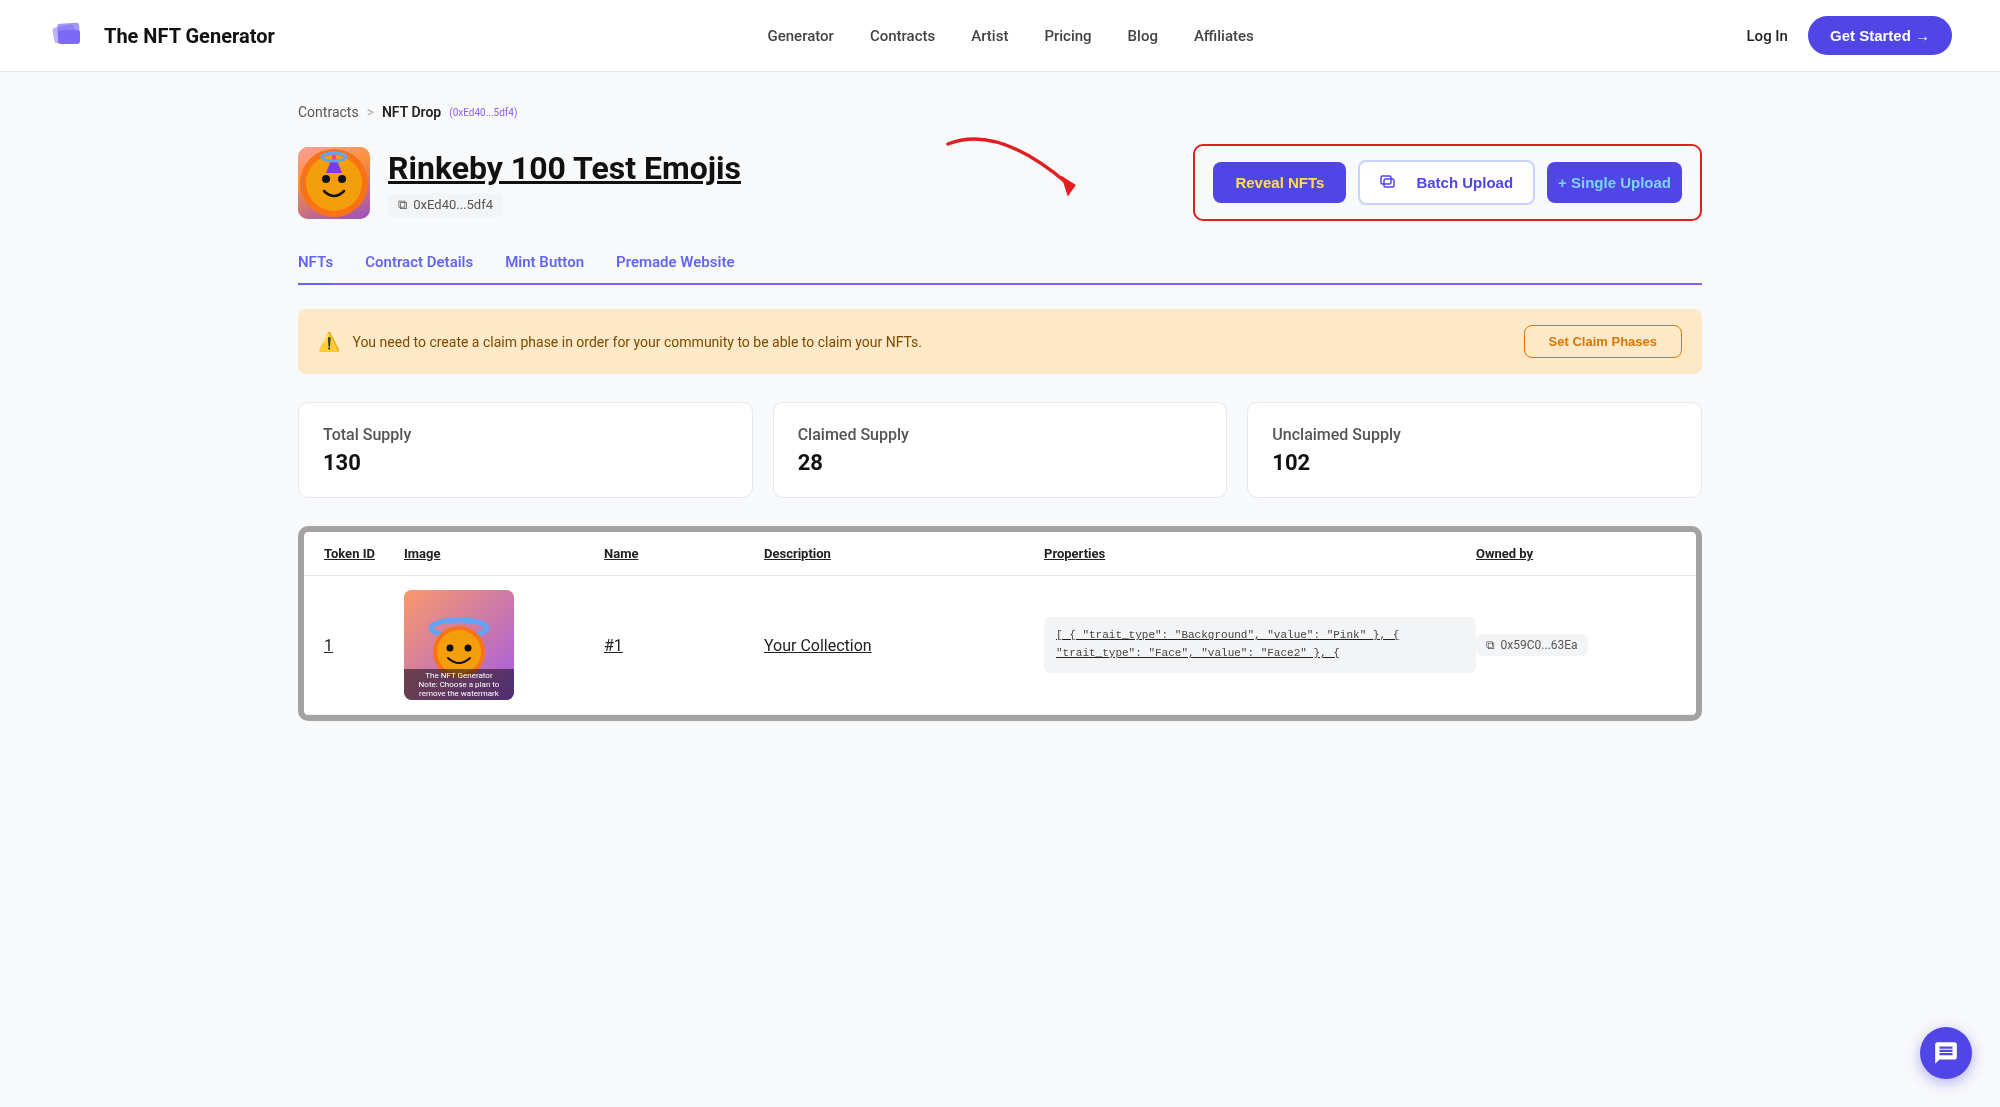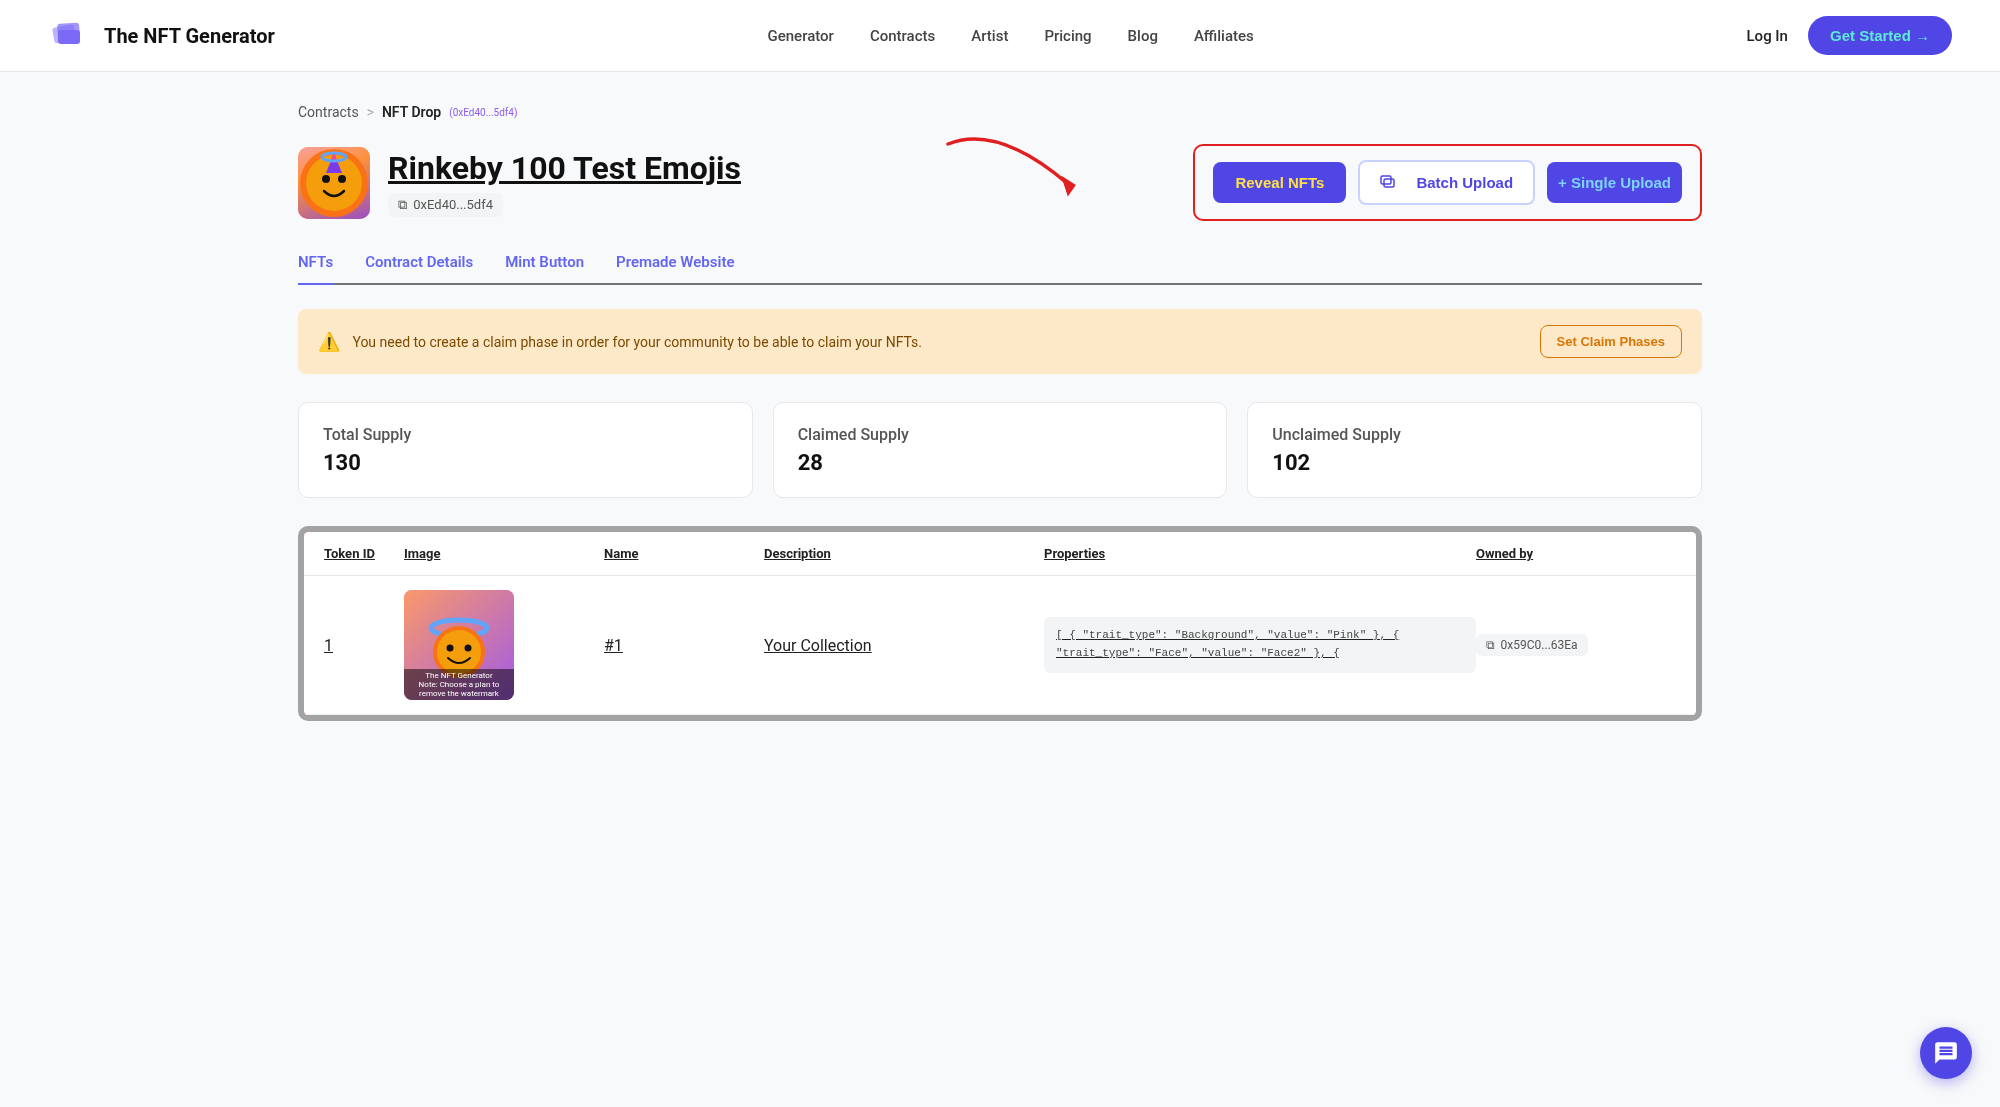--- a/index.html
+++ b/index.html
@@ -17,21 +17,21 @@
     }
     .nav-logo { display: flex; align-items: center; gap: 12px; }
     .nav-logo-icon { width: 44px; height: 44px; }
     .nav-logo-text { font-size: 20px; font-weight: 700; color: #111; }
     .nav-links { display: flex; align-items: center; gap: 36px; }
     .nav-links a { text-decoration: none; color: #444; font-size: 15px; font-weight: 500; }
     .nav-actions { display: flex; align-items: center; gap: 20px; }
     .nav-login { font-size: 15px; font-weight: 500; color: #222; cursor: pointer; }
     .nav-get-started {
       background: #4f46e5;
-      color: #5eead4;
+      color: #ffffff;
       border: none;
       border-radius: 50px;
       padding: 11px 22px;
       font-size: 15px;
       font-weight: 600;
       cursor: pointer;
       display: flex;
       align-items: center;
       gap: 6px;
     }
@@ -93,21 +93,21 @@
     .btn-single {
       background: #4f46e5; color: #7dd3fc;
       border: none; border-radius: 8px;
       padding: 12px 11px; font-size: 15px; font-weight: 600;
       cursor: pointer;
     }
 
     
     .tabs {
       display: flex; gap: 32px;
-      border-bottom: 2px solid #737373;
+      border-bottom: 2px solid #8b5cf6;
       margin-bottom: 24px;
     }
     .tab {
       padding-bottom: 12px; font-size: 15px; font-weight: 600;
       color: #6366f1; cursor: pointer; border-bottom: 2.5px solid transparent;
       margin-bottom: -2px;
     }
     .tab.active { border-bottom-color: #6366f1; }
     .tab:not(.active) { color: #6366f1; }
 
@@ -117,21 +117,21 @@
       border-radius: 8px;
       padding: 16px 20px;
       display: flex; align-items: center; justify-content: space-between;
       margin-bottom: 28px;
     }
     .alert-left { display: flex; align-items: center; gap: 12px; font-size: 14px; color: #7c4a00; }
     .alert-icon { font-size: 18px; }
     .btn-set-claim {
       background: transparent; color: #d97706;
       border: 1.5px solid #d97706; border-radius: 8px;
-      padding: 8px 16px; font-size: 13px; font-weight: 600; cursor: pointer;
+      padding: 8px 24px; font-size: 13px; font-weight: 600; cursor: pointer;
       white-space: nowrap;
     }
 
     
     .stats-row { display: flex; gap: 20px; margin-bottom: 28px; }
     .stat-card {
       flex: 1; background: #fff; border: 1px solid #e5e7eb;
       border-radius: 10px; padding: 22px 24px;
     }
     .stat-label { font-size: 16px; color: #555; margin-bottom: 6px; font-weight: 500; }

